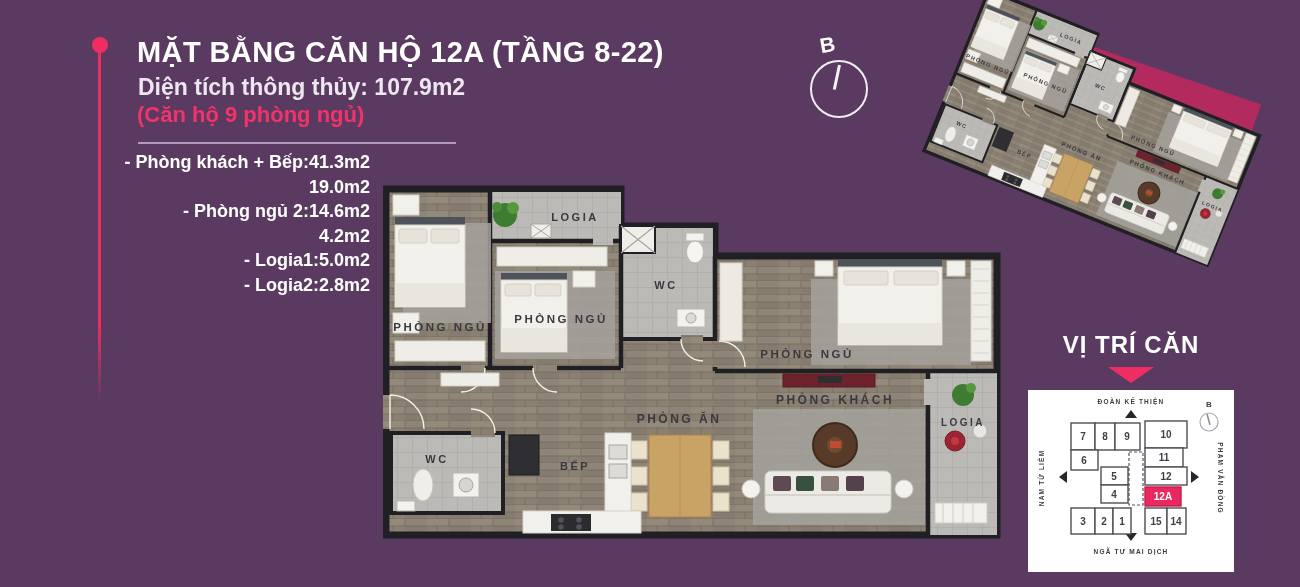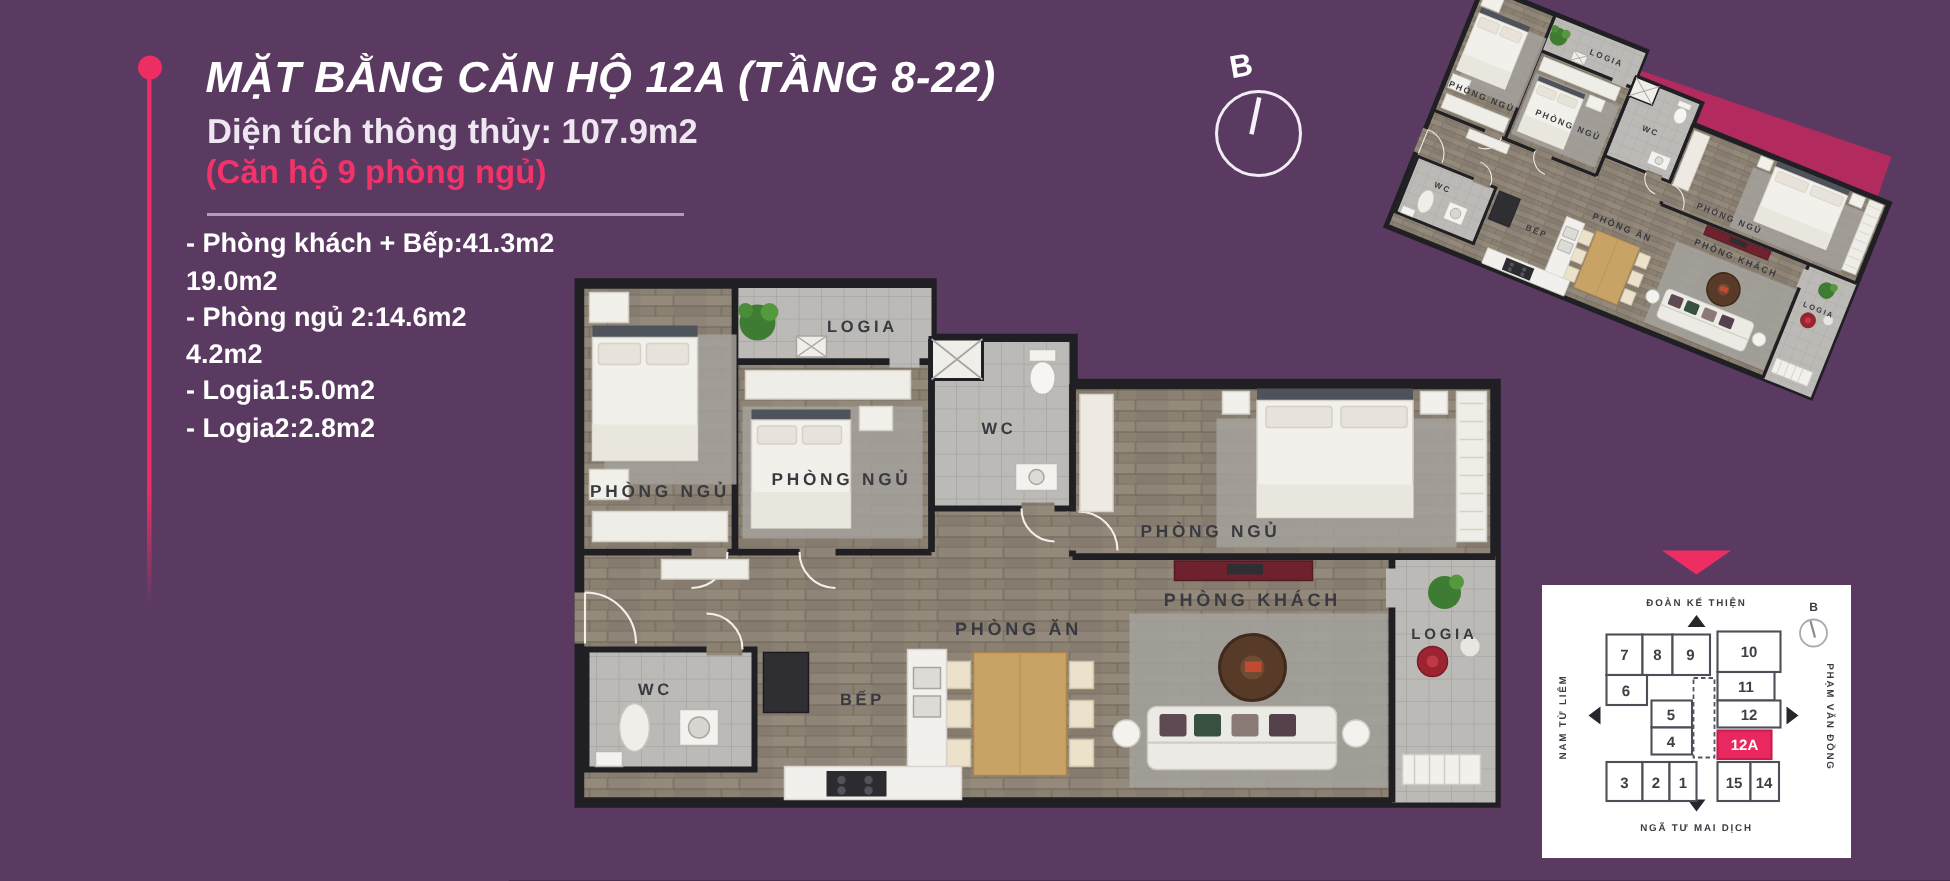--- a/index.html
+++ b/index.html
@@ -4,28 +4,28 @@
 <style>
   html,body{margin:0;padding:0;background:#3a2540;}
   .stage{position:relative;width:1300px;height:587px;background:#5b3a62;overflow:hidden;
          font-family:"Liberation Sans","DejaVu Sans",sans-serif;}
   .abs{position:absolute;}
 
   
   .accent-dot{left:92px;top:37px;width:16px;height:16px;border-radius:50%;background:#ee2e63;}
   .accent-line{left:98px;top:45px;width:3px;height:358px;
                background:linear-gradient(to bottom,#ee2e63 0%,#ee2e63 78%,rgba(238,46,99,0) 100%);}
-  .title{left:137px;top:36px;font-size:29px;font-weight:bold;color:#ffffff;letter-spacing:.4px;white-space:nowrap;font-style:italic;}
+  .title{left:137px;top:36px;font-size:29px;font-weight:bold;color:#ffffff;letter-spacing:.4px;white-space:nowrap;}
   .subtitle{left:138px;top:74px;font-size:23px;font-weight:700;color:#eee6f0;white-space:nowrap;}
   .note{left:137px;top:102px;font-size:22px;font-weight:bold;color:#f23369;white-space:nowrap;}
   .separator{left:138px;top:142px;width:318px;height:2px;background:#c6b5cf;opacity:.8;}
 
   
   .room-list{left:124px;top:150px;width:246px;color:#fff;font-size:18px;font-weight:bold;}
-  .room-row{display:flex;justify-content:flex-start;line-height:24.5px;white-space:nowrap;}
+  .room-row{display:flex;justify-content:flex-end;line-height:24.5px;white-space:nowrap;}
 
   
   .compass-circle{left:810px;top:60px;width:54px;height:54px;border:2px solid #f2ecf5;border-radius:50%;}
   .compass-needle{left:26px;top:3px;width:3px;height:25px;background:#f6f2f8;transform:rotate(12deg);transform-origin:top center;position:absolute;}
   .compass-b{left:820px;top:33px;color:#fff;font-weight:bold;font-size:21px;transform:rotate(-10deg);}
 
   
   .plan-svg{left:383px;top:183px;}
   svg text{font-family:"Liberation Sans","DejaVu Sans",sans-serif;}
   .plan-label{fill:#393940;font-weight:600;letter-spacing:2.5px;}
@@ -283,20 +283,21 @@
 
       <rect x="58" y="190" width="58" height="13" fill="#efede7" stroke="#d5d1c8"></rect>
     </g>
   </svg>
 
   <div class="abs mini-bg"></div>
   <svg class="abs mini-plan" width="310" height="183" viewBox="0 0 620 365">
     <use href="#plan-g"></use>
   </svg>
 
+  <div class="abs vitri-title">VỊ TRÍ CĂN</div>
   <div class="abs vitri-arrow"></div>
 
   <div class="abs vitri-card">
     <svg width="206" height="182" viewBox="0 0 206 182">
 
       <text x="103" y="14" font-size="6.5" font-weight="bold" letter-spacing="1.2" fill="#3c3c45" text-anchor="middle">ĐOÀN KẾ THIỆN</text>
       <path d="M97,28 L109,28 L103,20 Z" fill="#26262c"></path>
       <path d="M97,143 L109,143 L103,151 Z" fill="#26262c"></path>
       <text x="103" y="164" font-size="6.5" font-weight="bold" letter-spacing="1.2" fill="#3c3c45" text-anchor="middle">NGÃ TƯ MAI DỊCH</text>
       <text x="16" y="88" font-size="6.5" font-weight="bold" letter-spacing="1.2" fill="#3c3c45" text-anchor="middle" transform="rotate(-90 16 88)">NAM TỪ LIÊM</text>

